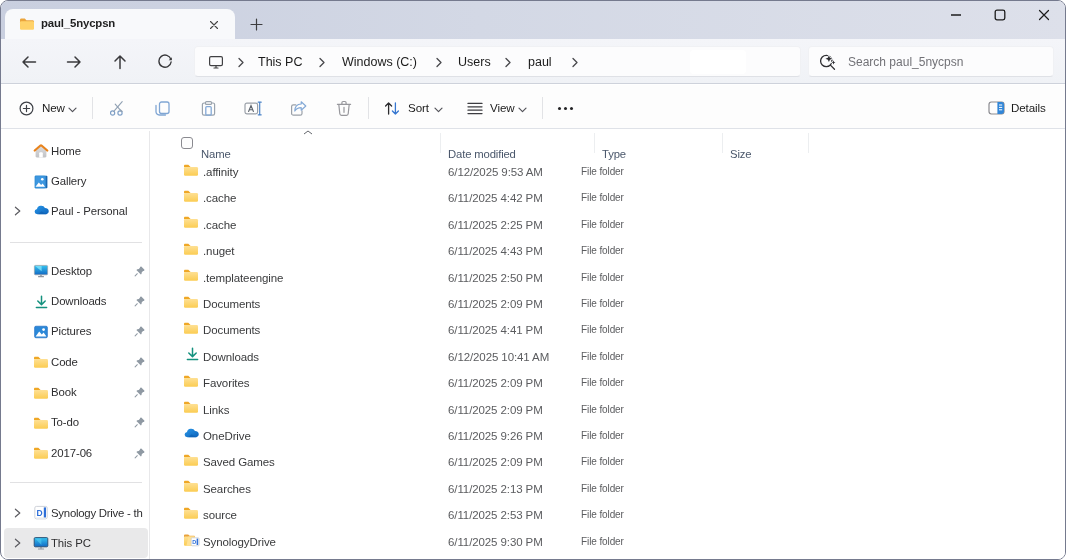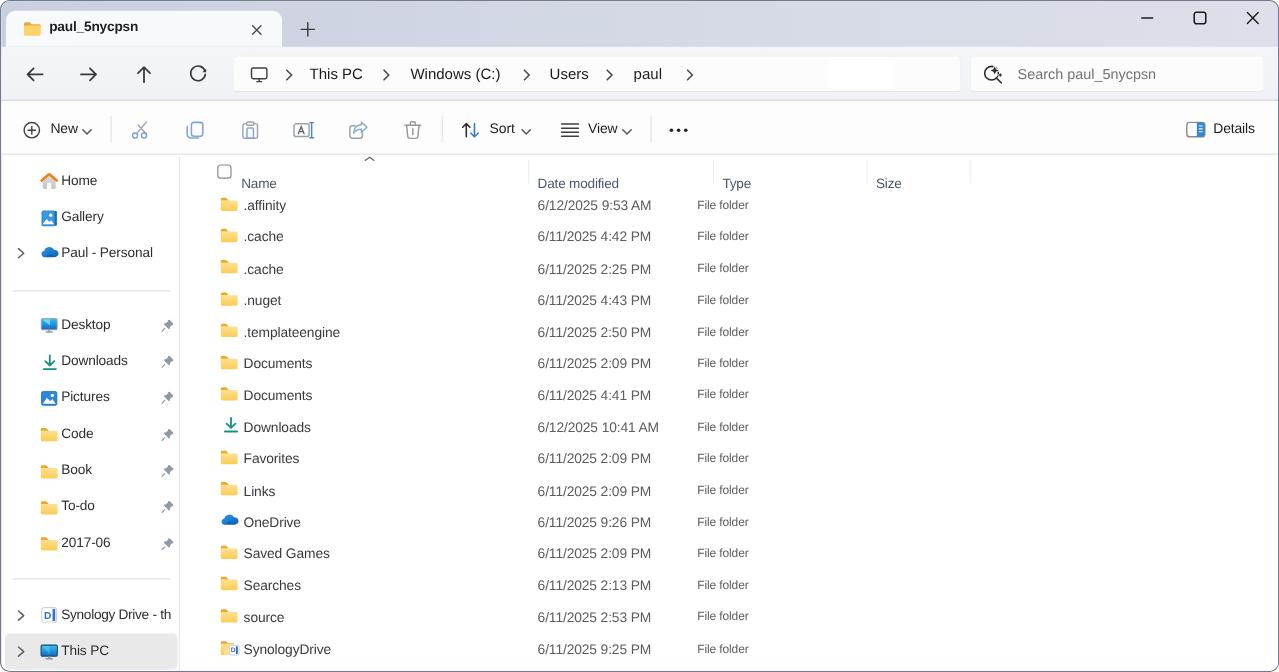--- a/index.html
+++ b/index.html
@@ -481,17 +481,17 @@
 <div class="row" style="top:398.59999999999997px">
         <svg class="ricon" style="left:33px;top:3px" width="18" height="16" viewBox="0 0 18 16">
           <path d="M1 3.6c0-.7.5-1.2 1.2-1.2h3l1.4 1.4h4.2c.7 0 1.2.5 1.2 1.2v.6H1z" fill="#e9a23b"></path>
           <rect x="1" y="4.4" width="11" height="9.4" rx="1" fill="url(#fldg)"></rect>
           <path d="M3.4 13.8l2-9.4h5.4c.7 0 1.2.5 1.2 1.2l-1.6 8.2z" fill="#ffe194"></path>
           <rect x="8.2" y="5.8" width="8" height="8" rx="1" fill="#fff" stroke="#c3c7cf" stroke-width=".7"></rect>
           <rect x="13.6" y="6.6" width="1.6" height="6.4" fill="#2e6fd8"></rect>
           <text x="9.2" y="11.6" font-size="5.5" font-weight="bold" fill="#2e6fd8" font-family="Liberation Sans">D</text>
         </svg>
         <div class="rname">SynologyDrive</div>
-        <div class="rdate">6/11/2025 9:25 PM</div>
+        <div class="rdate">6/11/2025 9:30 PM</div>
         <div class="rtype">File folder</div>
       </div>
 </div>
 </div>
 
 </body></html>

